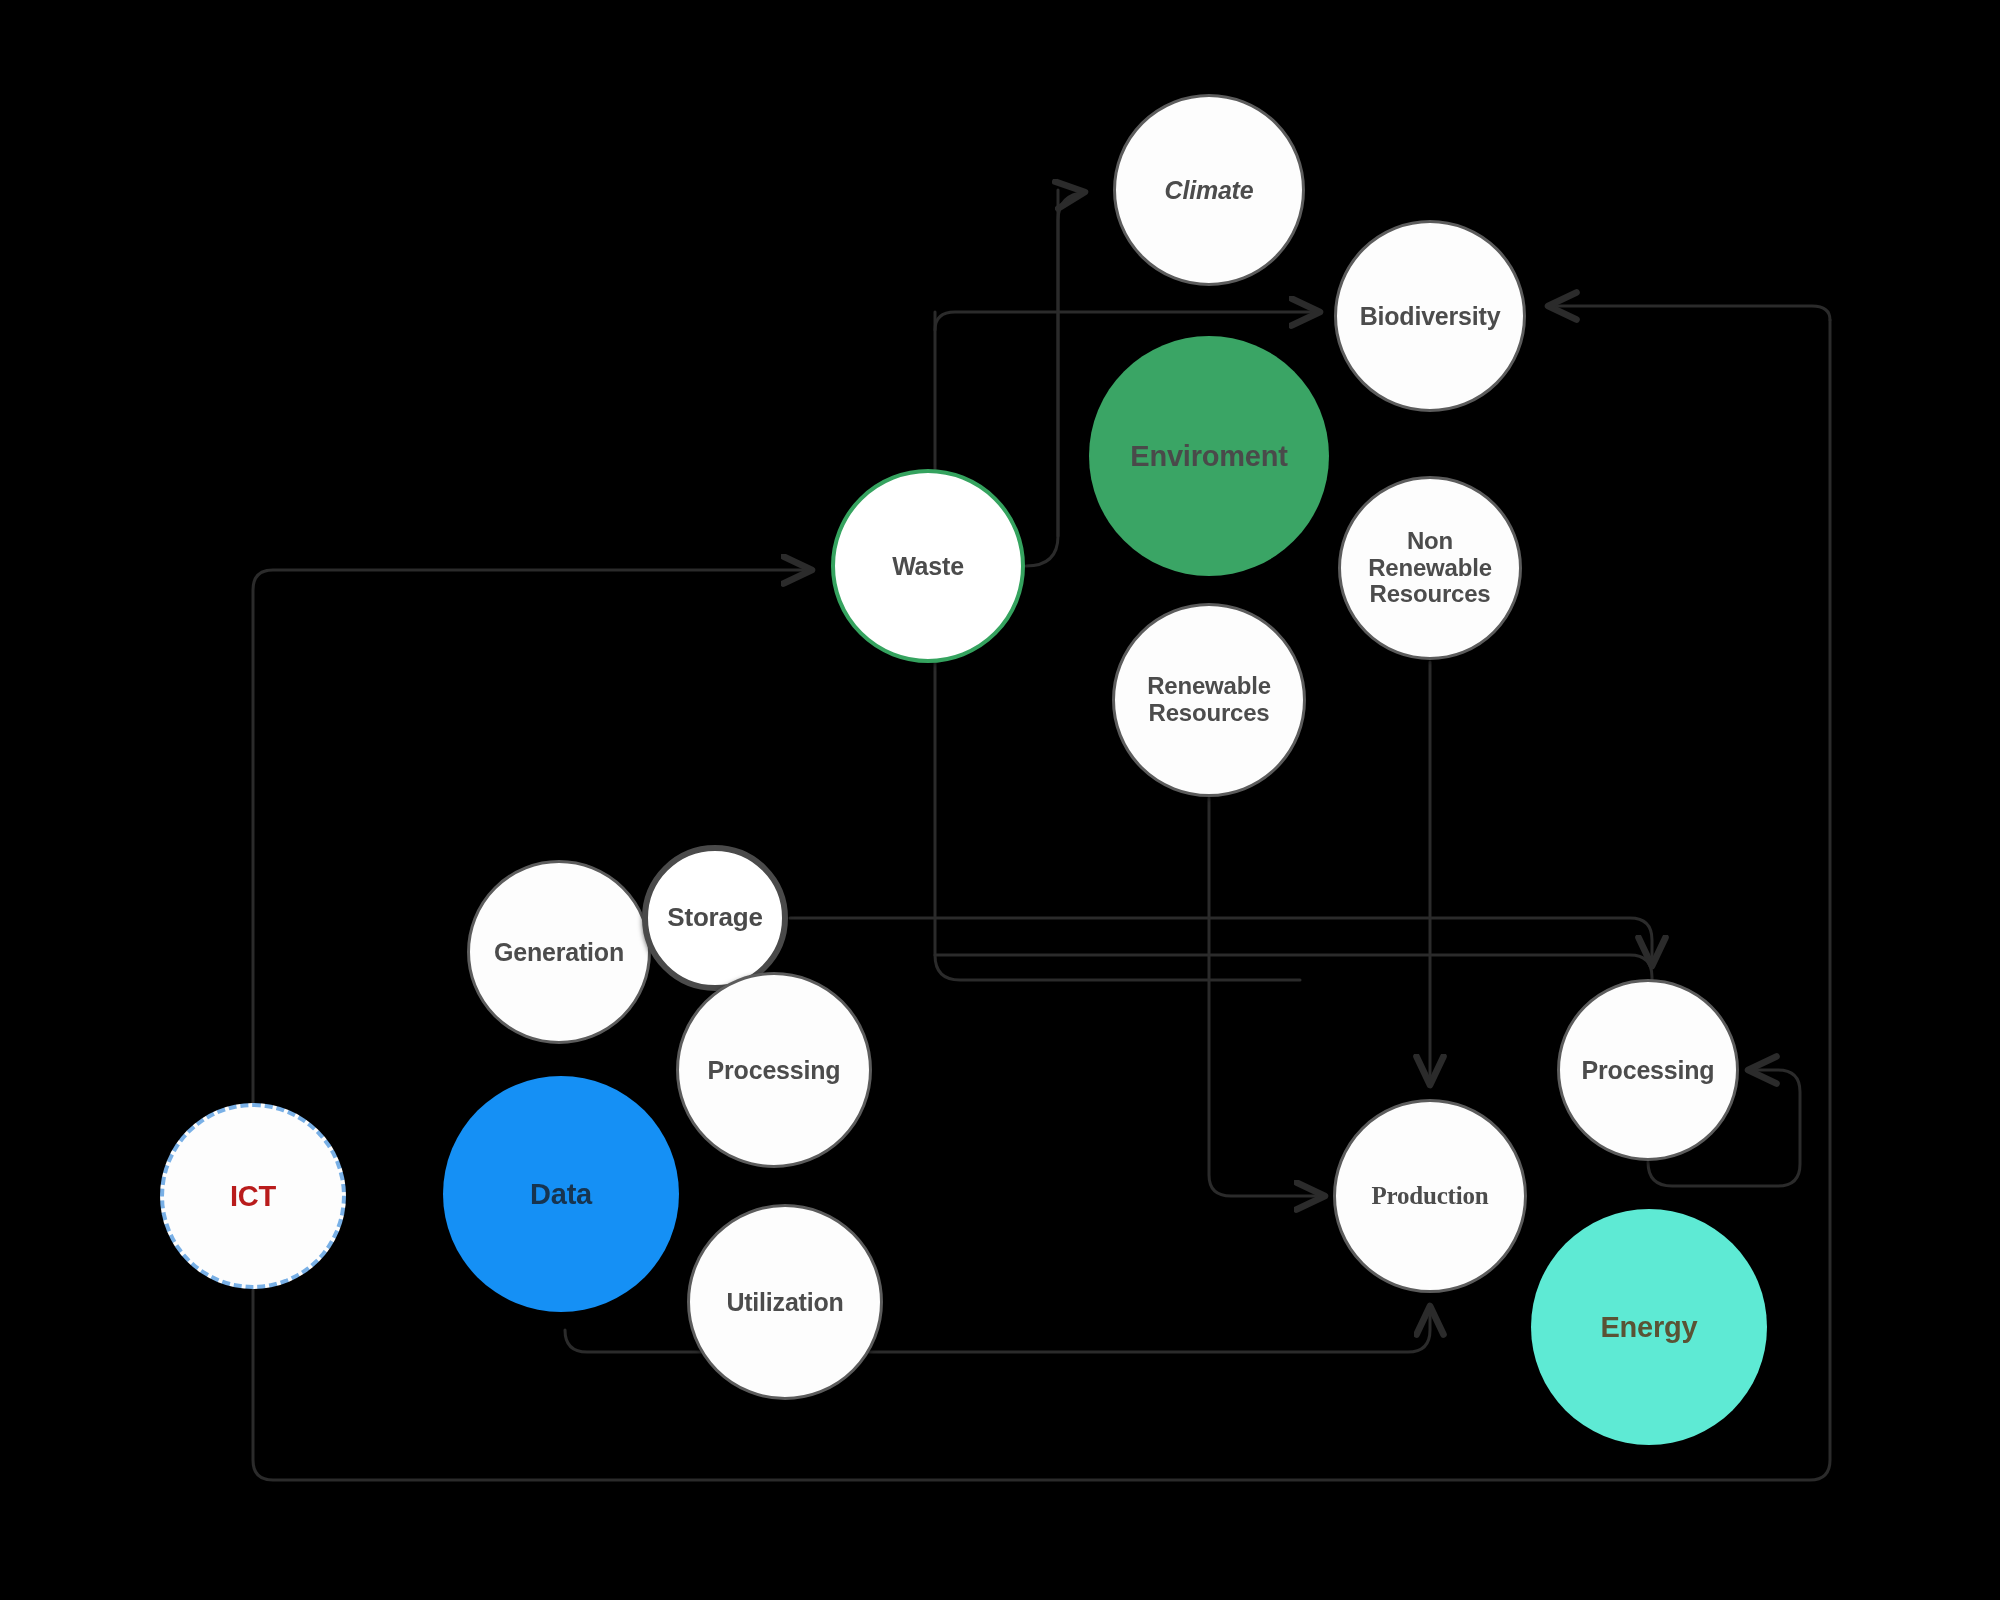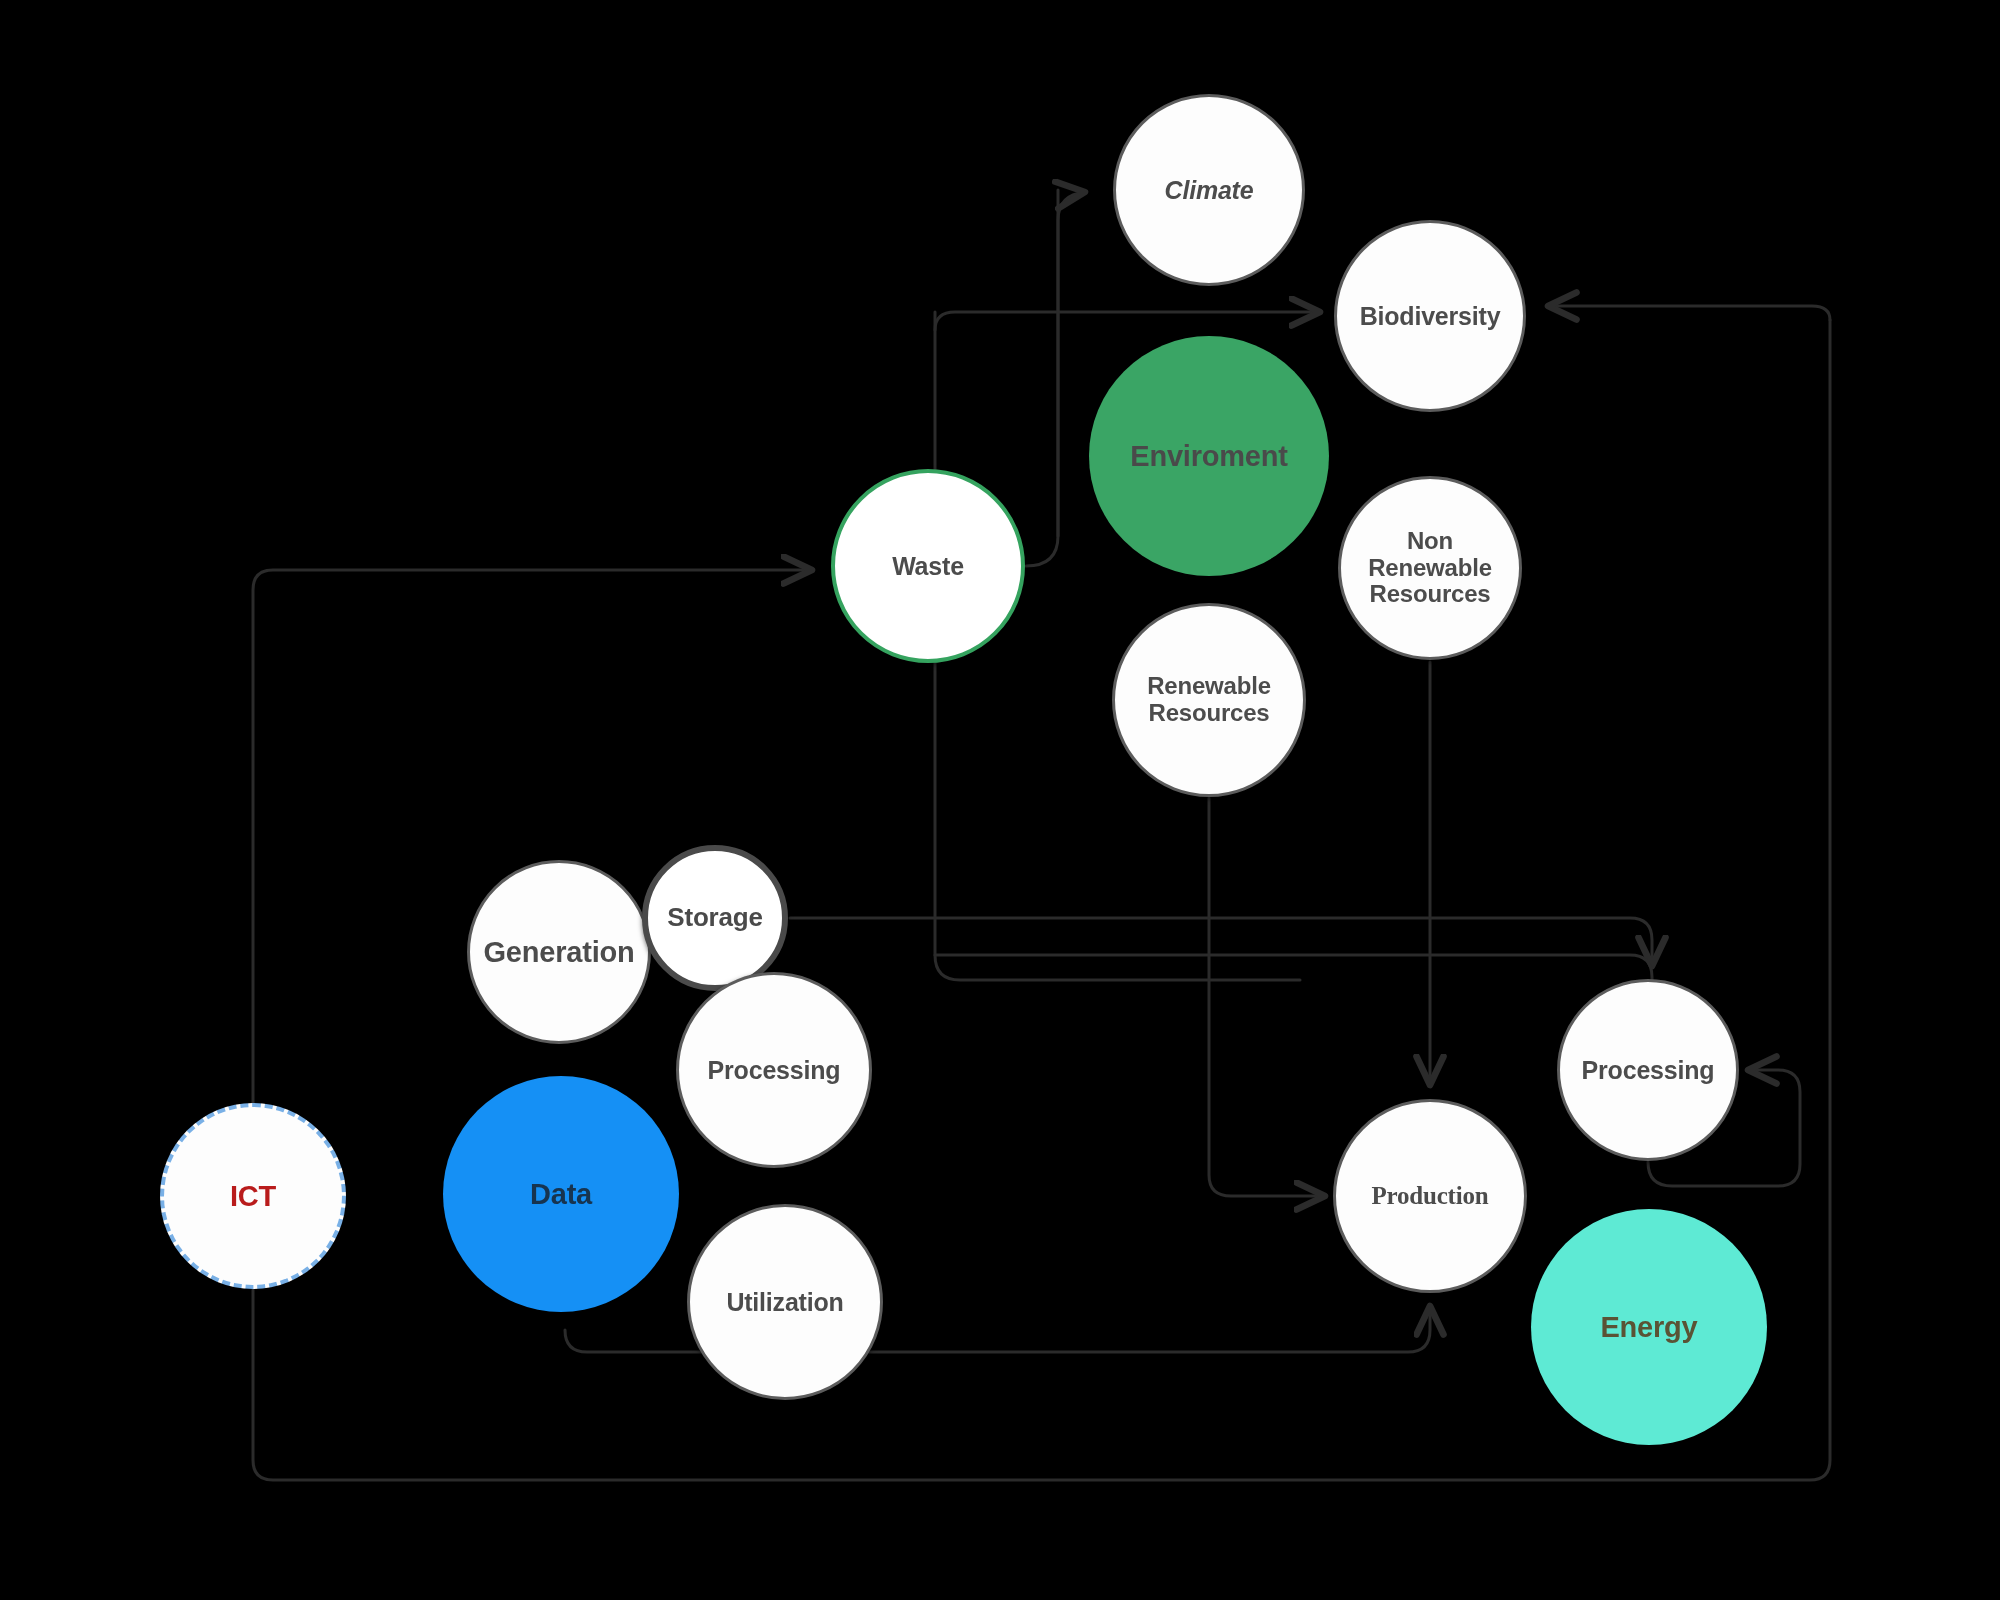--- a/index.html
+++ b/index.html
@@ -85,21 +85,21 @@
 
       <path d="M 1058,190 L 1058,536"></path>
 
     </g>
   </svg>
 
   <div id="nodes">
       <div class="node n-ict" style="left: 160px; top: 1103px; width: 186px; height: 186px; font-size: 29px;">
         <span class="lbl">ICT</span>
       </div>
-      <div class="node n-white" style="left: 467px; top: 860px; width: 184px; height: 184px; font-size: 29px;">
+      <div class="node n-white" style="left: 467px; top: 860px; width: 184px; height: 184px; font-size: 25px;">
         <span class="lbl">Generation</span>
       </div>
       <div class="node n-selected" style="left: 642px; top: 845px; width: 146px; height: 146px; font-size: 26px;">
         <span class="lbl">Storage</span>
       </div>
       <div class="node n-white" style="left: 676px; top: 972px; width: 196px; height: 196px; font-size: 25px;">
         <span class="lbl">Processing</span>
       </div>
       <div class="node n-data" style="left: 443px; top: 1076px; width: 236px; height: 236px; font-size: 29px;">
         <span class="lbl">Data</span>

